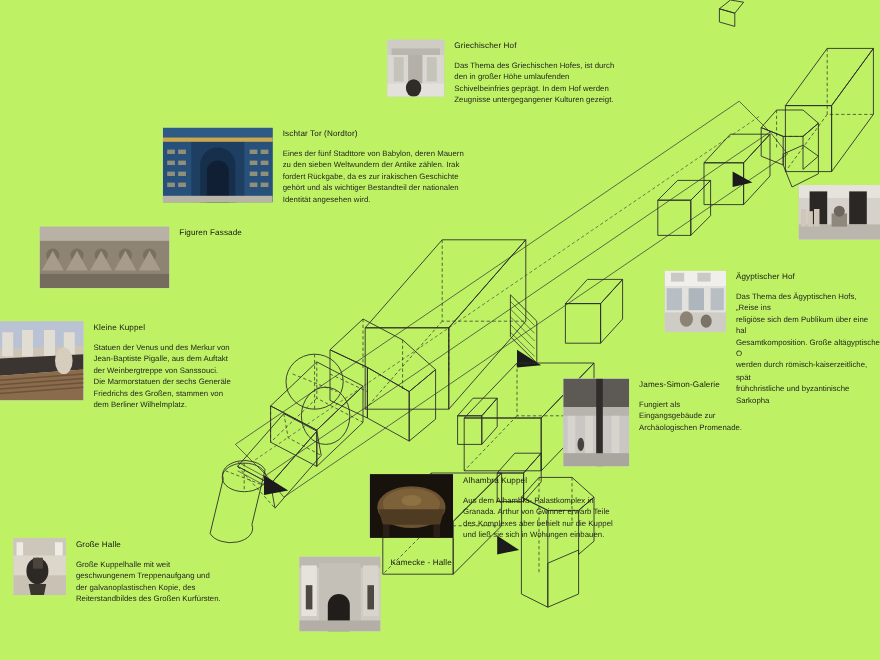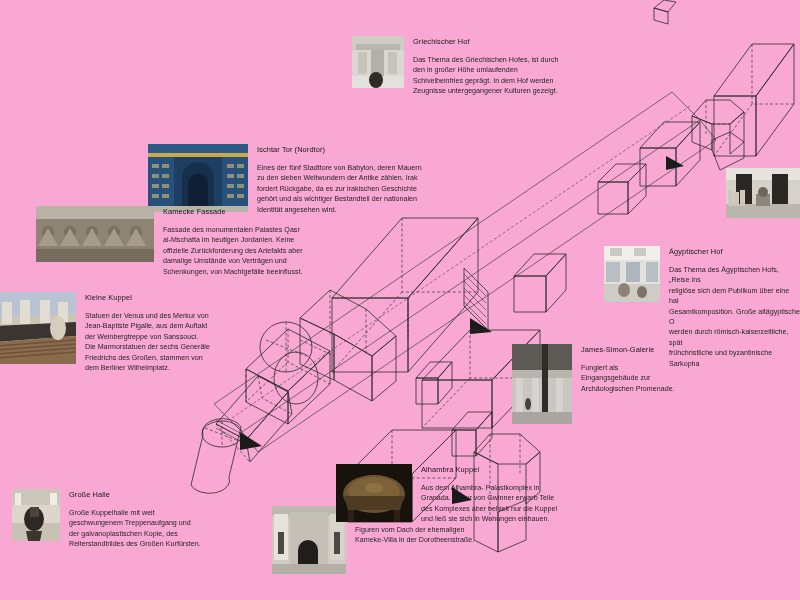--- a/index.html
+++ b/index.html
@@ -6,21 +6,21 @@
     margin: 0; padding: 0;
     width: 800px; height: 600px;
     background: #ffffff;
     overflow: hidden;
     font-family: "Liberation Sans", sans-serif;
     color: #1c1c1c;
   }
   #board {
     position: relative;
     width: 800px; height: 600px;
-    background: #f9a8d4;
+    background: #bef264;
     overflow: hidden;
   }
   
   .anno {
     position: absolute;
     display: flex;
     align-items: flex-start;
     gap: 9px;
   }
   .anno.stacked { display: block; }
@@ -226,21 +226,21 @@
     </div>
     <div class="anno-text">
       <div class="anno-title">Griechischer Hof</div>
       <div class="anno-body">Das Thema des Griechischen Hofes, ist durch
 den in großer Höhe umlaufenden
 Schivelbeinfries geprägt. In dem Hof werden
 Zeugnisse untergegangener Kulturen gezeigt.</div>
     </div>
   </div>
 
-  <div class="anno" style="left:148px; top:116px; width:300px;margin-top:28px;">
+  <div class="anno" style="left:148px; top:116px; width:300px;">
     <div class="thumb" style="width:100px;height:68px;">
       <svg class="ph" viewBox="0 0 100 68" preserveAspectRatio="none">
         <rect width="100" height="68" fill="#24496e"></rect>
         <rect x="0" y="0" width="100" height="9" fill="#2d5b85"></rect>
         <rect x="0" y="9" width="100" height="4" fill="#c9a84e"></rect>
         <rect x="0" y="13" width="26" height="55" fill="#27507a"></rect>
         <rect x="74" y="13" width="26" height="55" fill="#27507a"></rect>
         <rect x="26" y="13" width="48" height="55" fill="#1e3f61"></rect>
         <path d="M34,68 L34,34 a16,16 0 0 1 32,0 L66,68 Z" fill="#16304b"></path>
         <path d="M40,68 L40,40 a10,10 0 0 1 20,0 L60,68 Z" fill="#101f33"></path>
@@ -292,26 +292,21 @@
           <path d="M2,40 L12,22 L22,40 Z"></path>
             <path d="M24,40 L34,22 L44,40 Z"></path>
           <path d="M46,40 L56,22 L66,40 Z"></path>
             <path d="M68,40 L78,22 L88,40 Z"></path>
           <path d="M90,40 L100,22 L110,40 Z"></path>
         </g>
         <rect x="0" y="43" width="118" height="13" fill="#766c5e"></rect>
       </svg>
     </div>
     <div class="anno-text">
-      <div class="anno-title">Kamecke Fassade</div>
-      <div class="anno-body">Fassade des monumentalen Palastes Qasr
-al-Mschatta im heutigen Jordanien. Keine
-offizielle Zurückforderung des Artefakts aber
-damalige Umstände von Verträgen und
-Schenkungen, von Machtgefälle beeinflusst.</div>
+      <div class="anno-title">Figuren Fassade</div>
     </div>
   </div>
 
   <div class="anno" style="left:-4px; top:292px; width:260px;">
     <div class="thumb" style="width:80px;height:72px;">
       <svg class="ph" viewBox="0 0 80 72" preserveAspectRatio="none">
         <rect width="80" height="72" fill="#cfc5b7"></rect>
         <path d="M0,0 L80,0 L80,22 L0,26 Z" fill="#b9c3d3"></path>
         <g fill="#e2ddd3">
           <rect x="6" y="10" width="10" height="22"></rect>
@@ -373,26 +368,24 @@
         <rect x="18" y="6" width="38" height="52" fill="#c4c0b7"></rect>
         <path d="M26,68 L26,44 a10,10 0 0 1 20,0 L46,68 Z" fill="#201d1a"></path>
         <rect x="58" y="8" width="14" height="46" fill="#d8d4cb"></rect>
         <rect x="0" y="58" width="74" height="10" fill="#b3afa6"></rect>
         <rect x="6" y="26" width="6" height="22" fill="#4d4841"></rect>
         <rect x="62" y="26" width="6" height="22" fill="#4d4841"></rect>
       </svg>
     </div>
     <div class="anno-text">
       <div class="anno-title">Kamecke - Halle</div>
-      <div class="anno-body">Figuren vom Dach der ehemaligen
-Kameke-Villa in der Dorotheenstraße.</div>
-    </div>
-  </div>
-
-  <div class="anno" style="left:336px; top:431px; width:280px;margin-top:33px;">
+    </div>
+  </div>
+
+  <div class="anno" style="left:336px; top:431px; width:280px;">
     <div class="thumb" style="width:76px;height:58px;">
       <svg class="ph" viewBox="0 0 76 58" preserveAspectRatio="none">
         <rect width="76" height="58" fill="#18120c"></rect>
         <ellipse cx="38" cy="30" rx="31" ry="19" fill="#6b5332"></ellipse>
         <ellipse cx="38" cy="27" rx="26" ry="14" fill="#7d6239"></ellipse>
         <ellipse cx="38" cy="24" rx="9" ry="5" fill="#8f7243"></ellipse>
         <path d="M8,32 L68,32 L64,46 L12,46 Z" fill="#4e3b22"></path>
         <rect x="12" y="46" width="6" height="12" fill="#2a2015"></rect>
         <rect x="58" y="46" width="6" height="12" fill="#2a2015"></rect>
       </svg>

